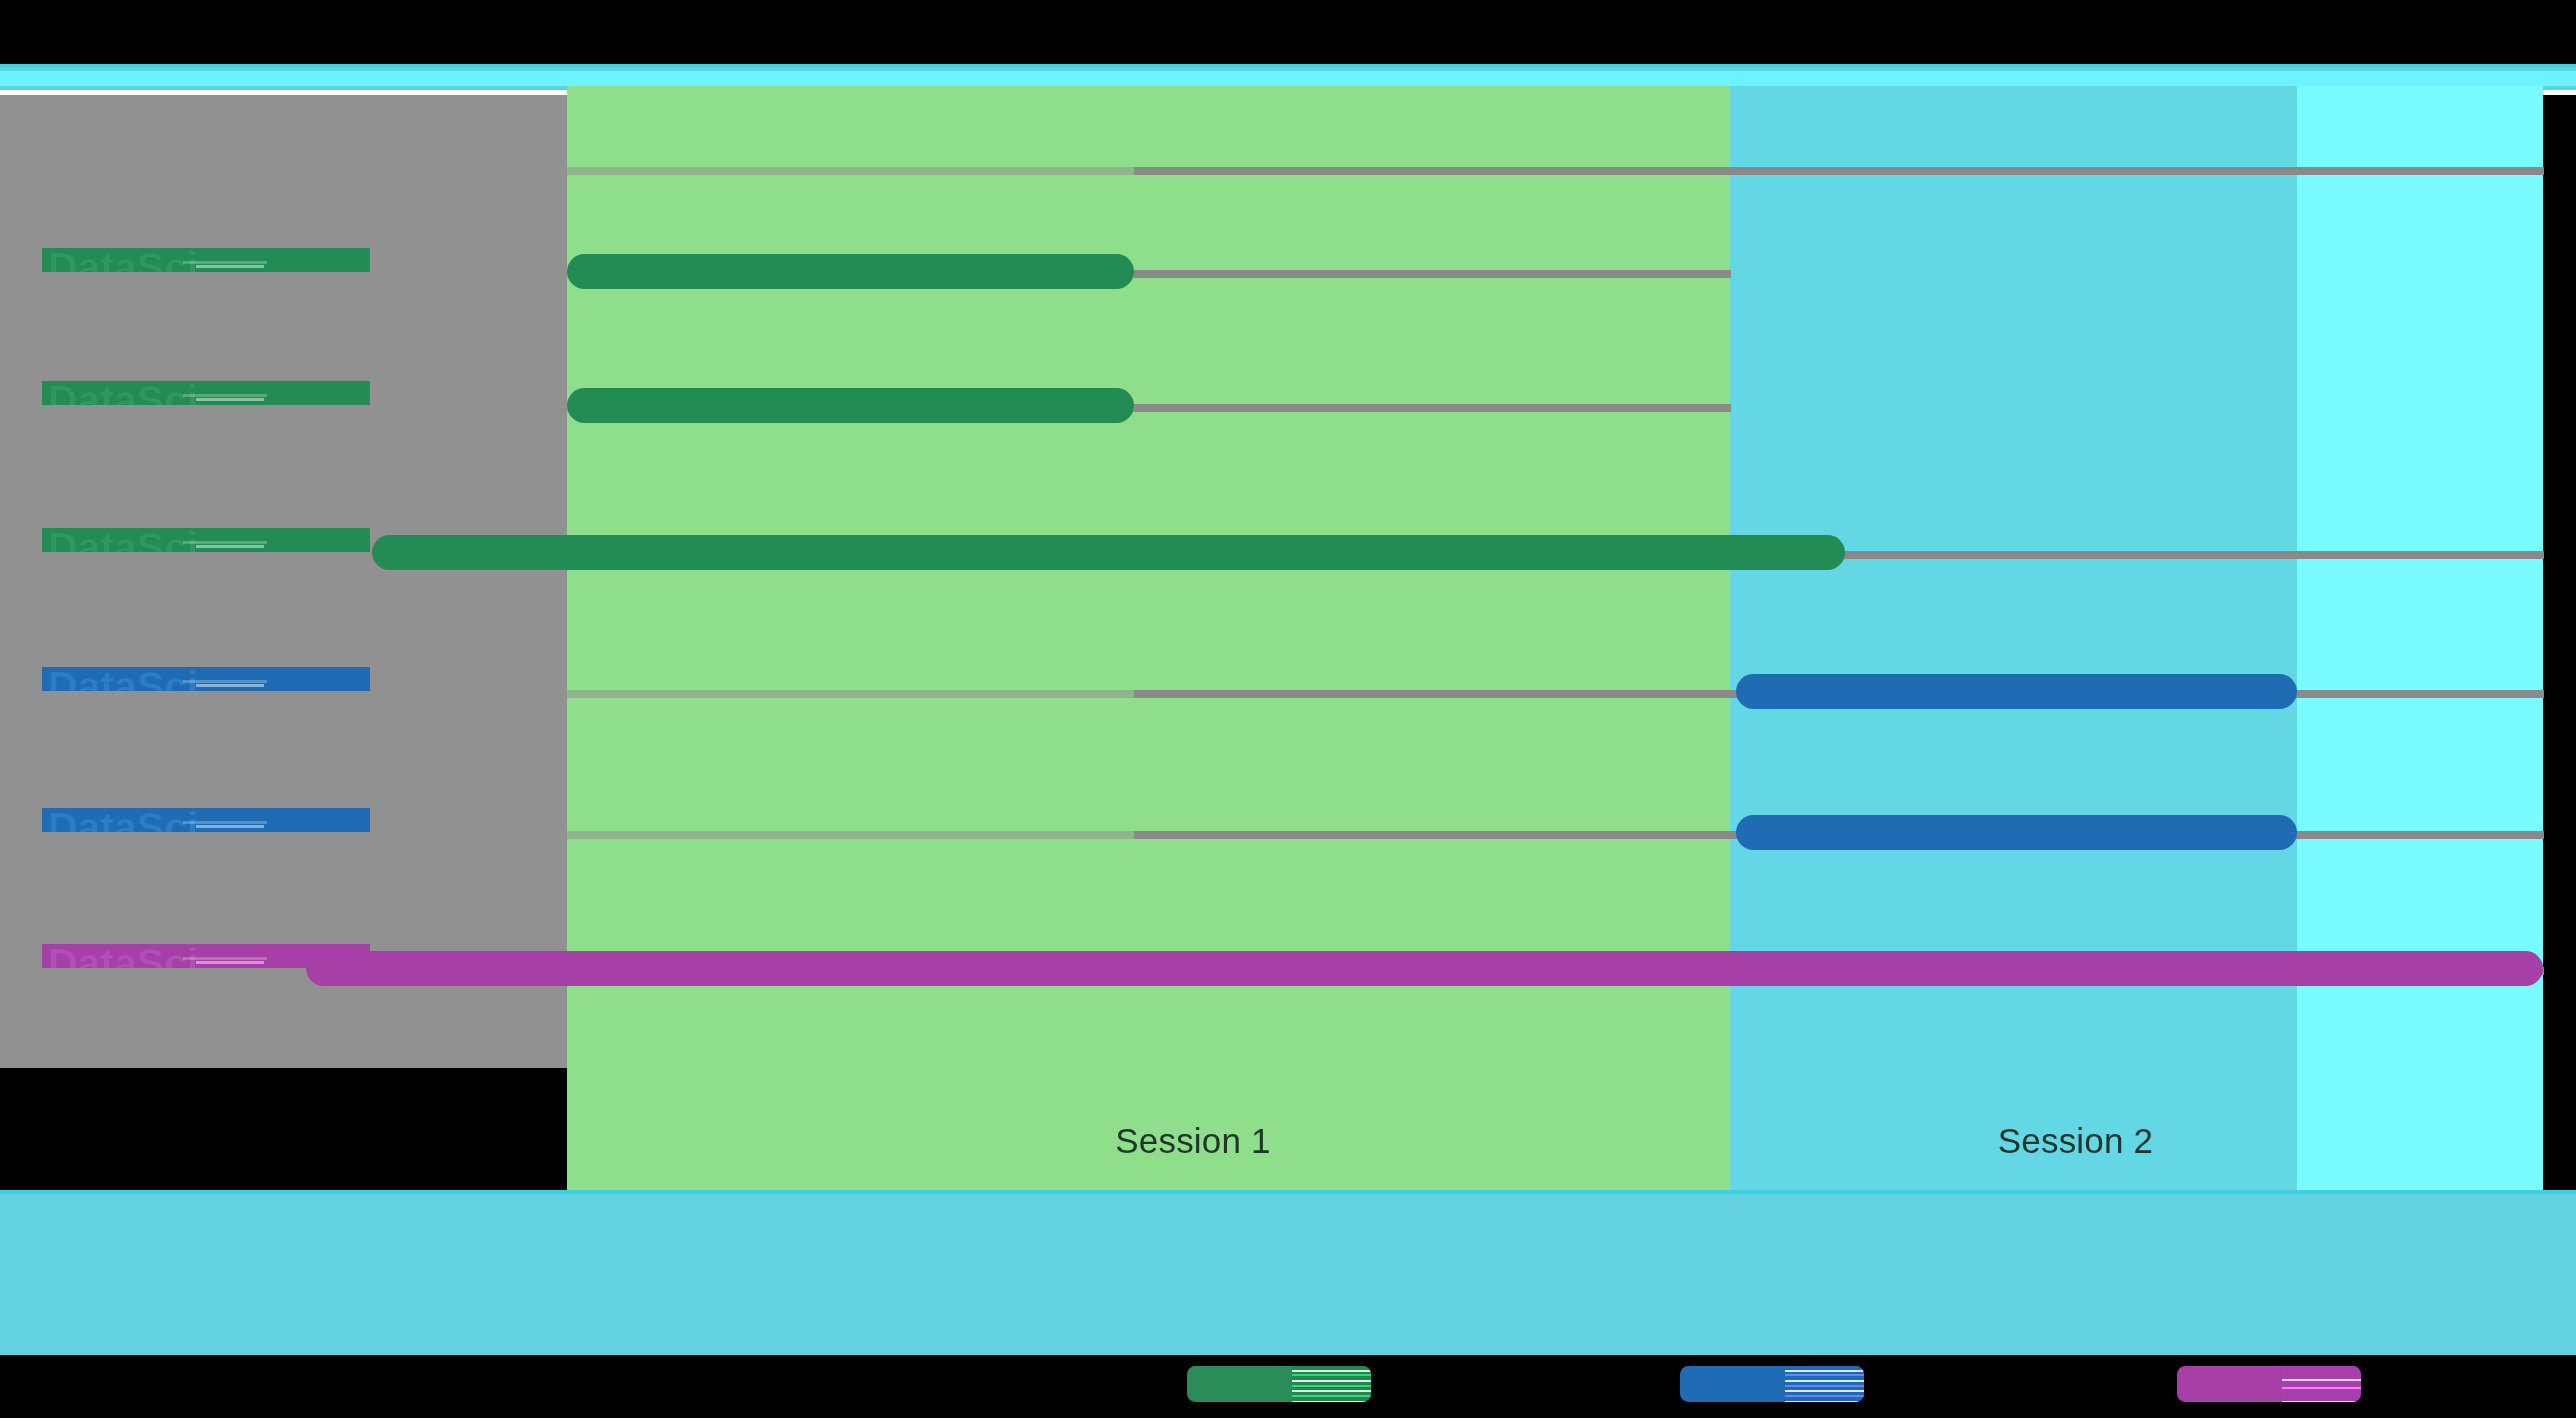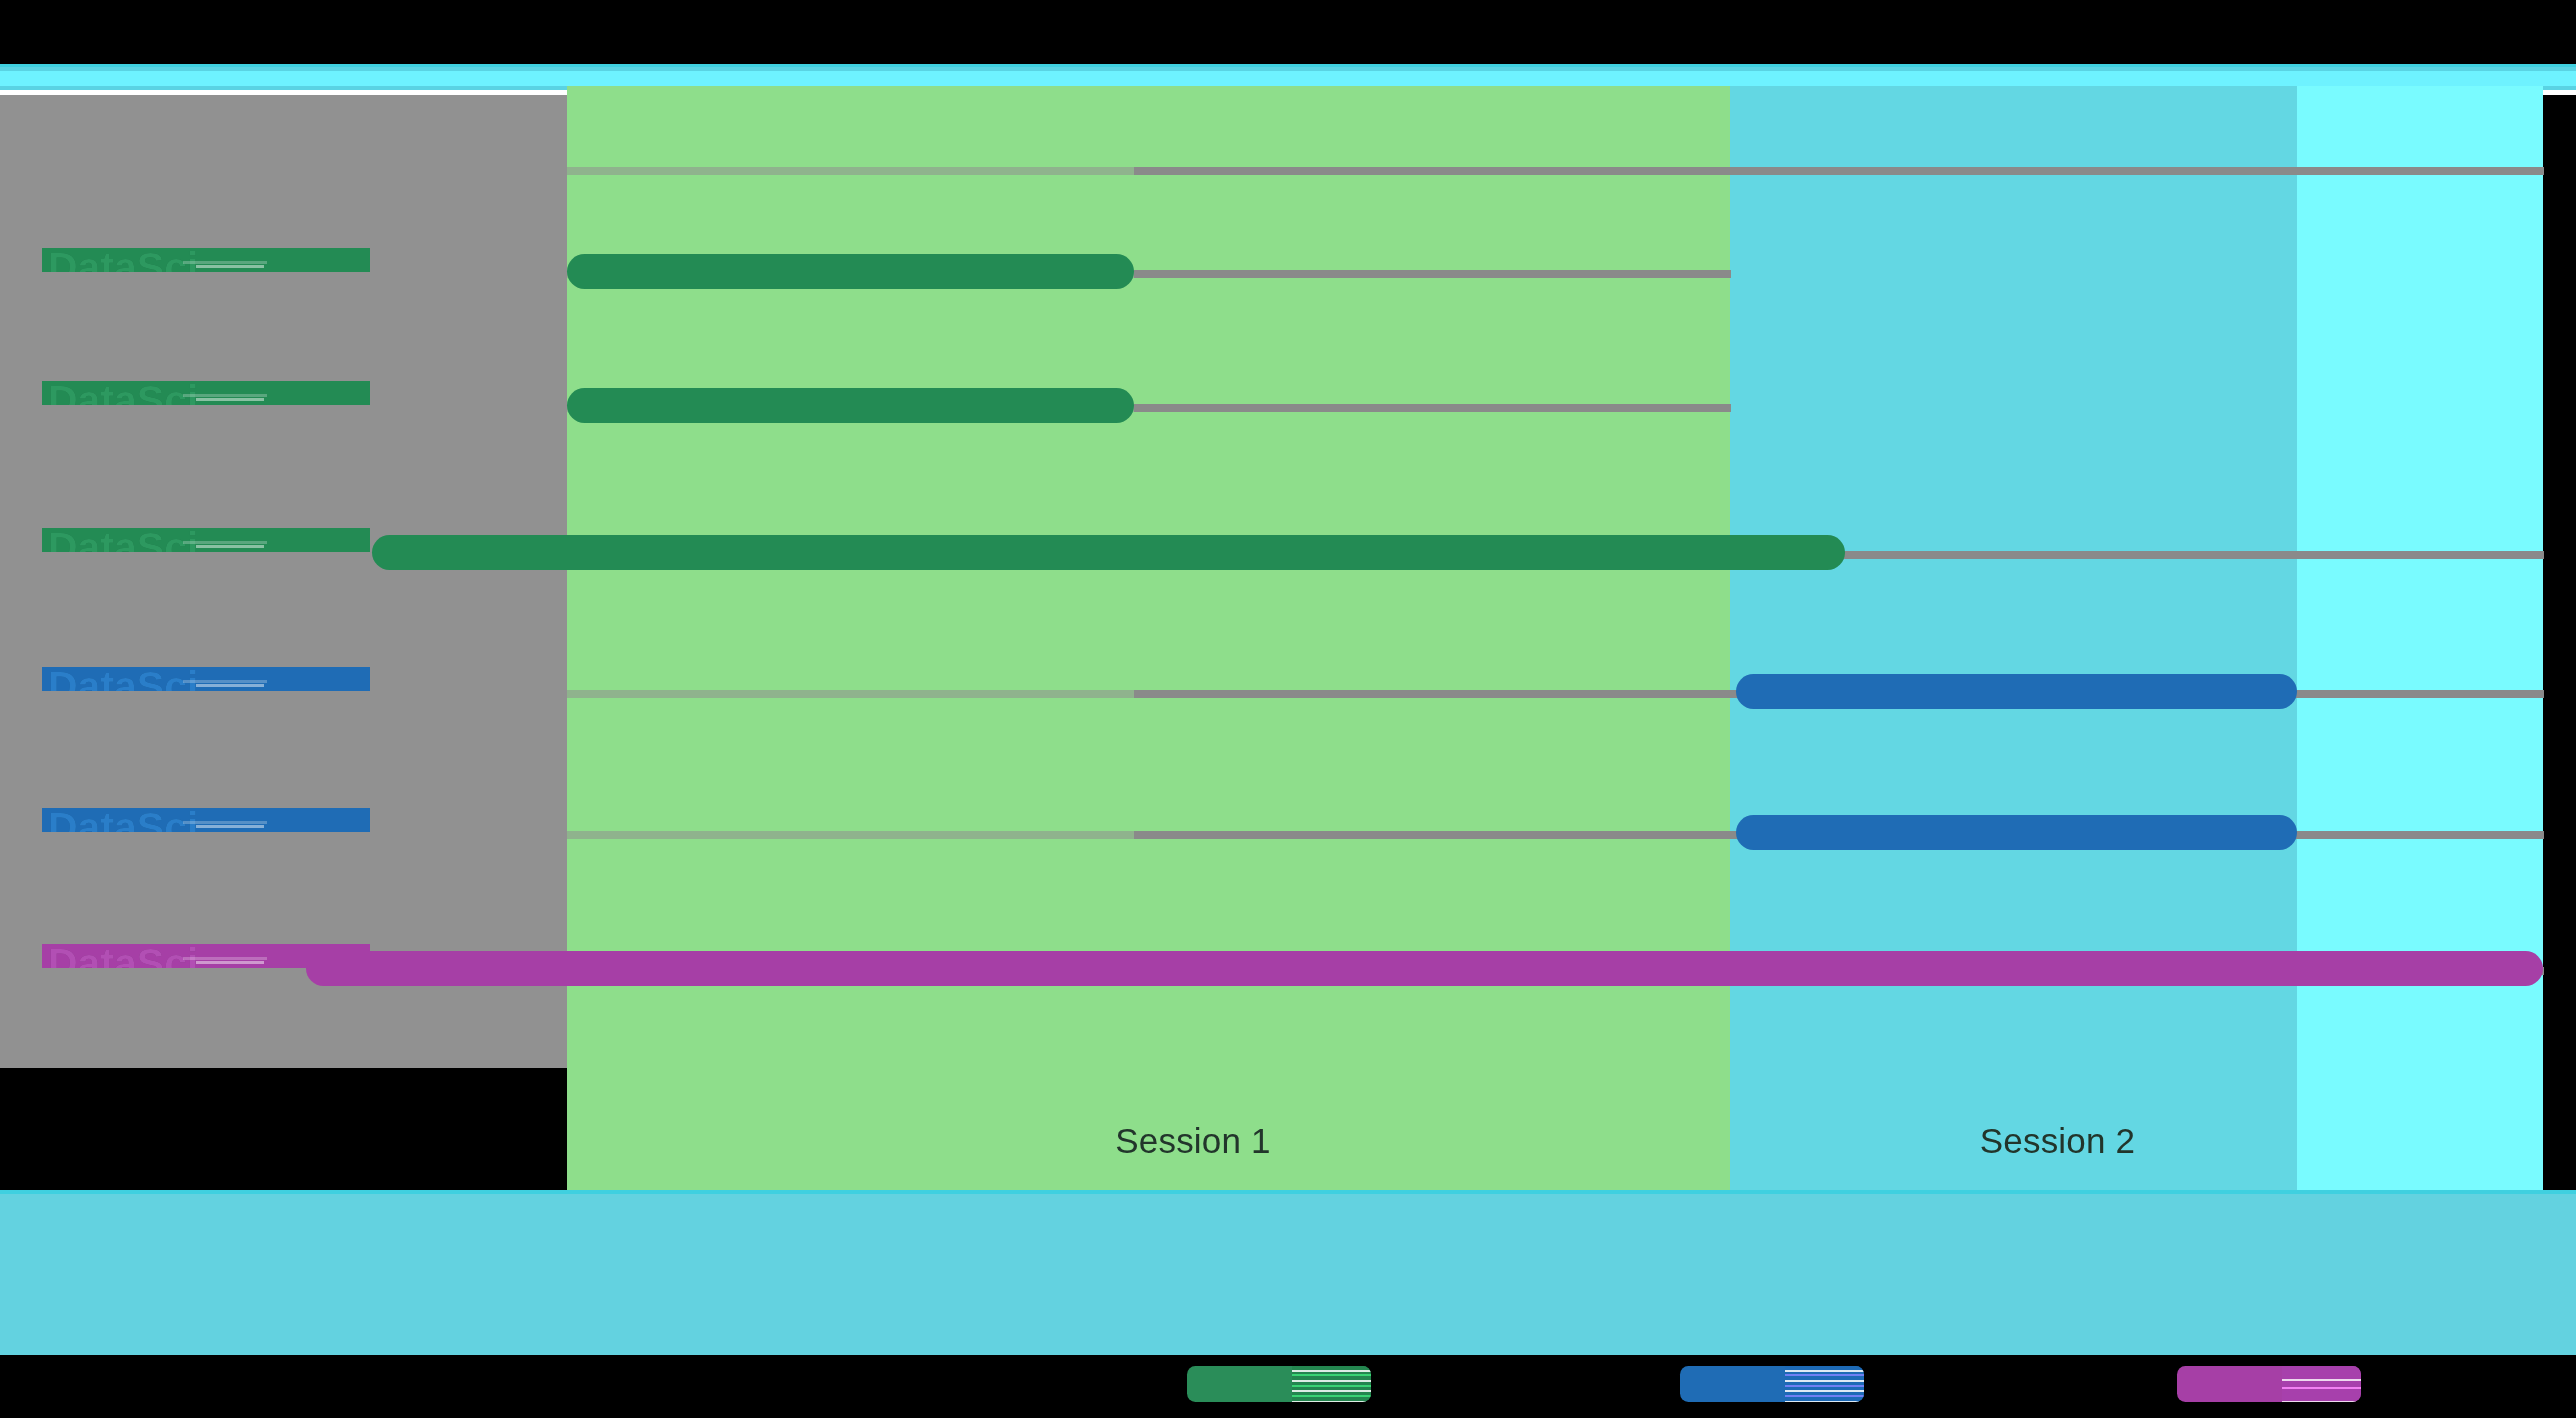--- a/index.html
+++ b/index.html
@@ -24,21 +24,21 @@
   .canvas{position:absolute;left:0;top:95px;width:2543px;height:973px;background:#919191;}
 
   
   .gutter{position:absolute;left:0;top:95px;width:550px;height:973px;background:#919191;}
 
   
   .band{position:absolute;top:86px;height:1107px;}
   .band-lbl{position:absolute;bottom:32px;width:100%;text-align:center;
             font-size:35px;color:#22352b;letter-spacing:0.2px;margin-left:44px;}
   #band1{left:567px;width:1164px;background:#8ede8b;}
-  #band2{left:1730px;width:567px;background:#63d7e3;}
+  #band2{left:1730px;width:567px;background:#63d7e3;padding-left:12px;}
   #band3{left:2297px;width:246px;background:#79fbff;}
 
   
   .bottomband{position:absolute;left:0;top:1194px;width:2576px;height:161px;background:#63d2e0;}
   .bottomband-thin{position:absolute;left:0;top:1190px;width:2576px;height:3.8px;background:#3fd0e0;}
 
   
   .gridline{position:absolute;height:8.4px;background:#8f8f8f;}
   .gridline.dark{background:#8a8a8a;}
   .gridline.lite{opacity:.55;}

